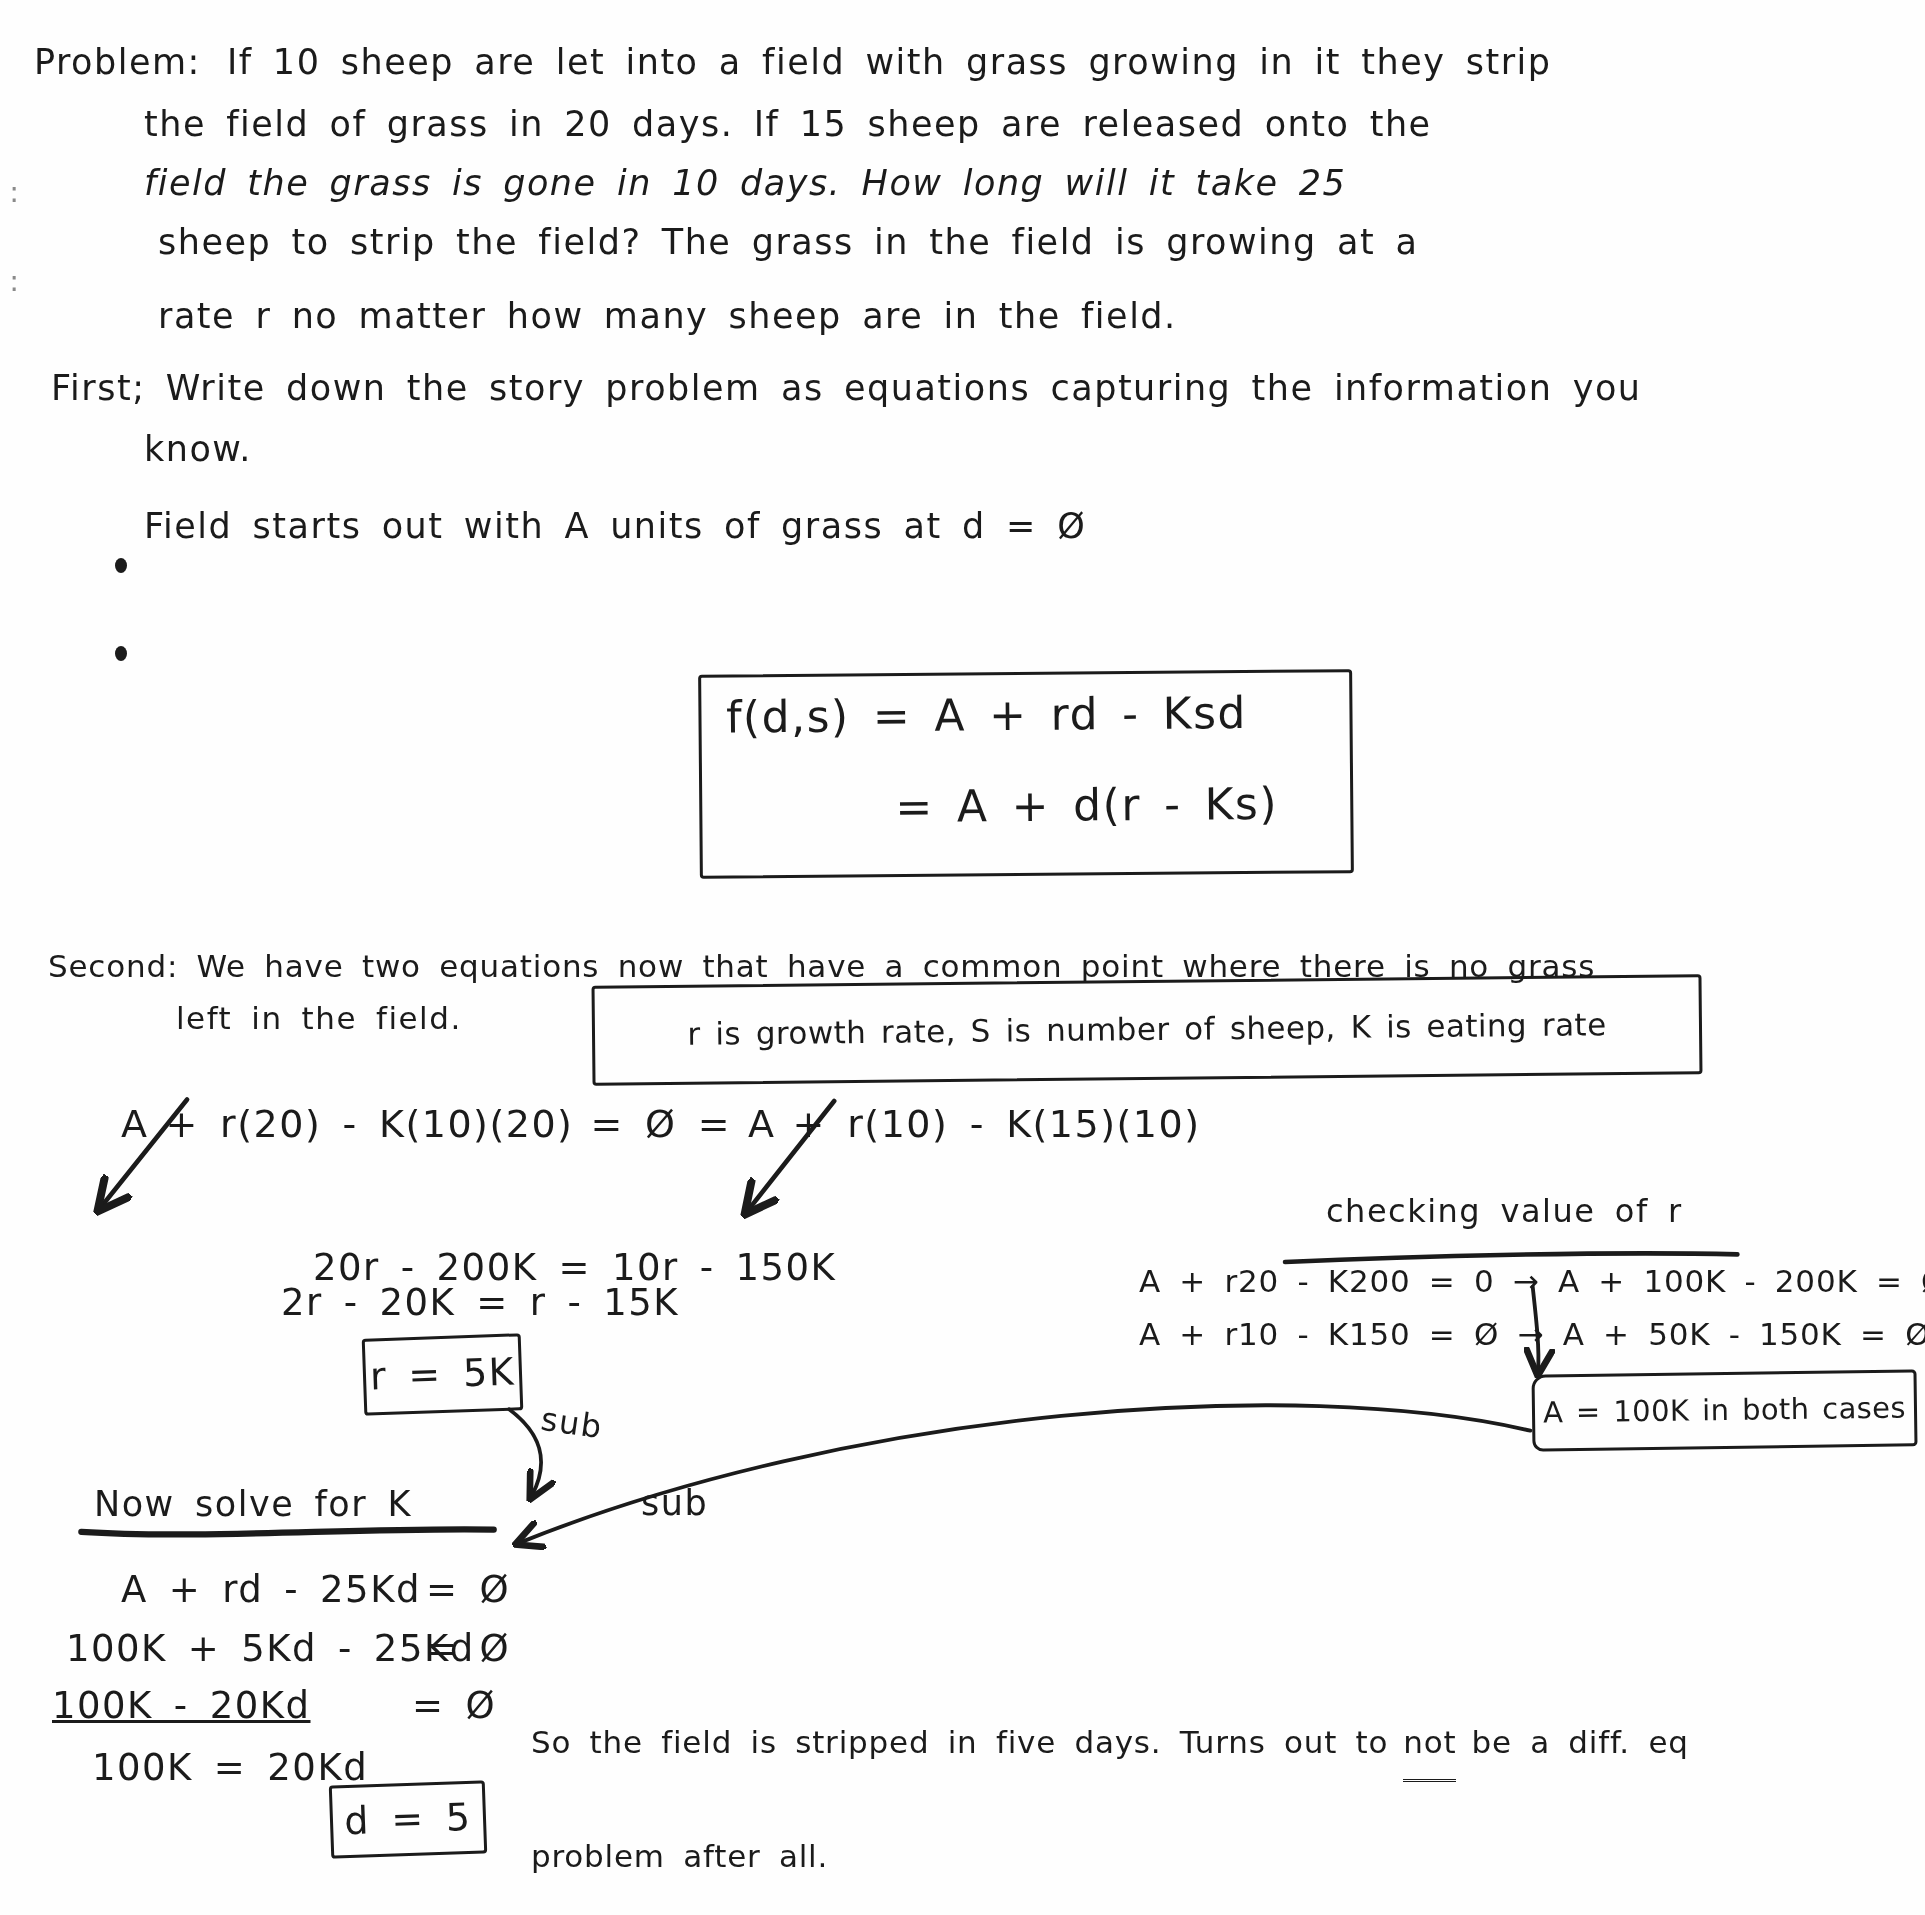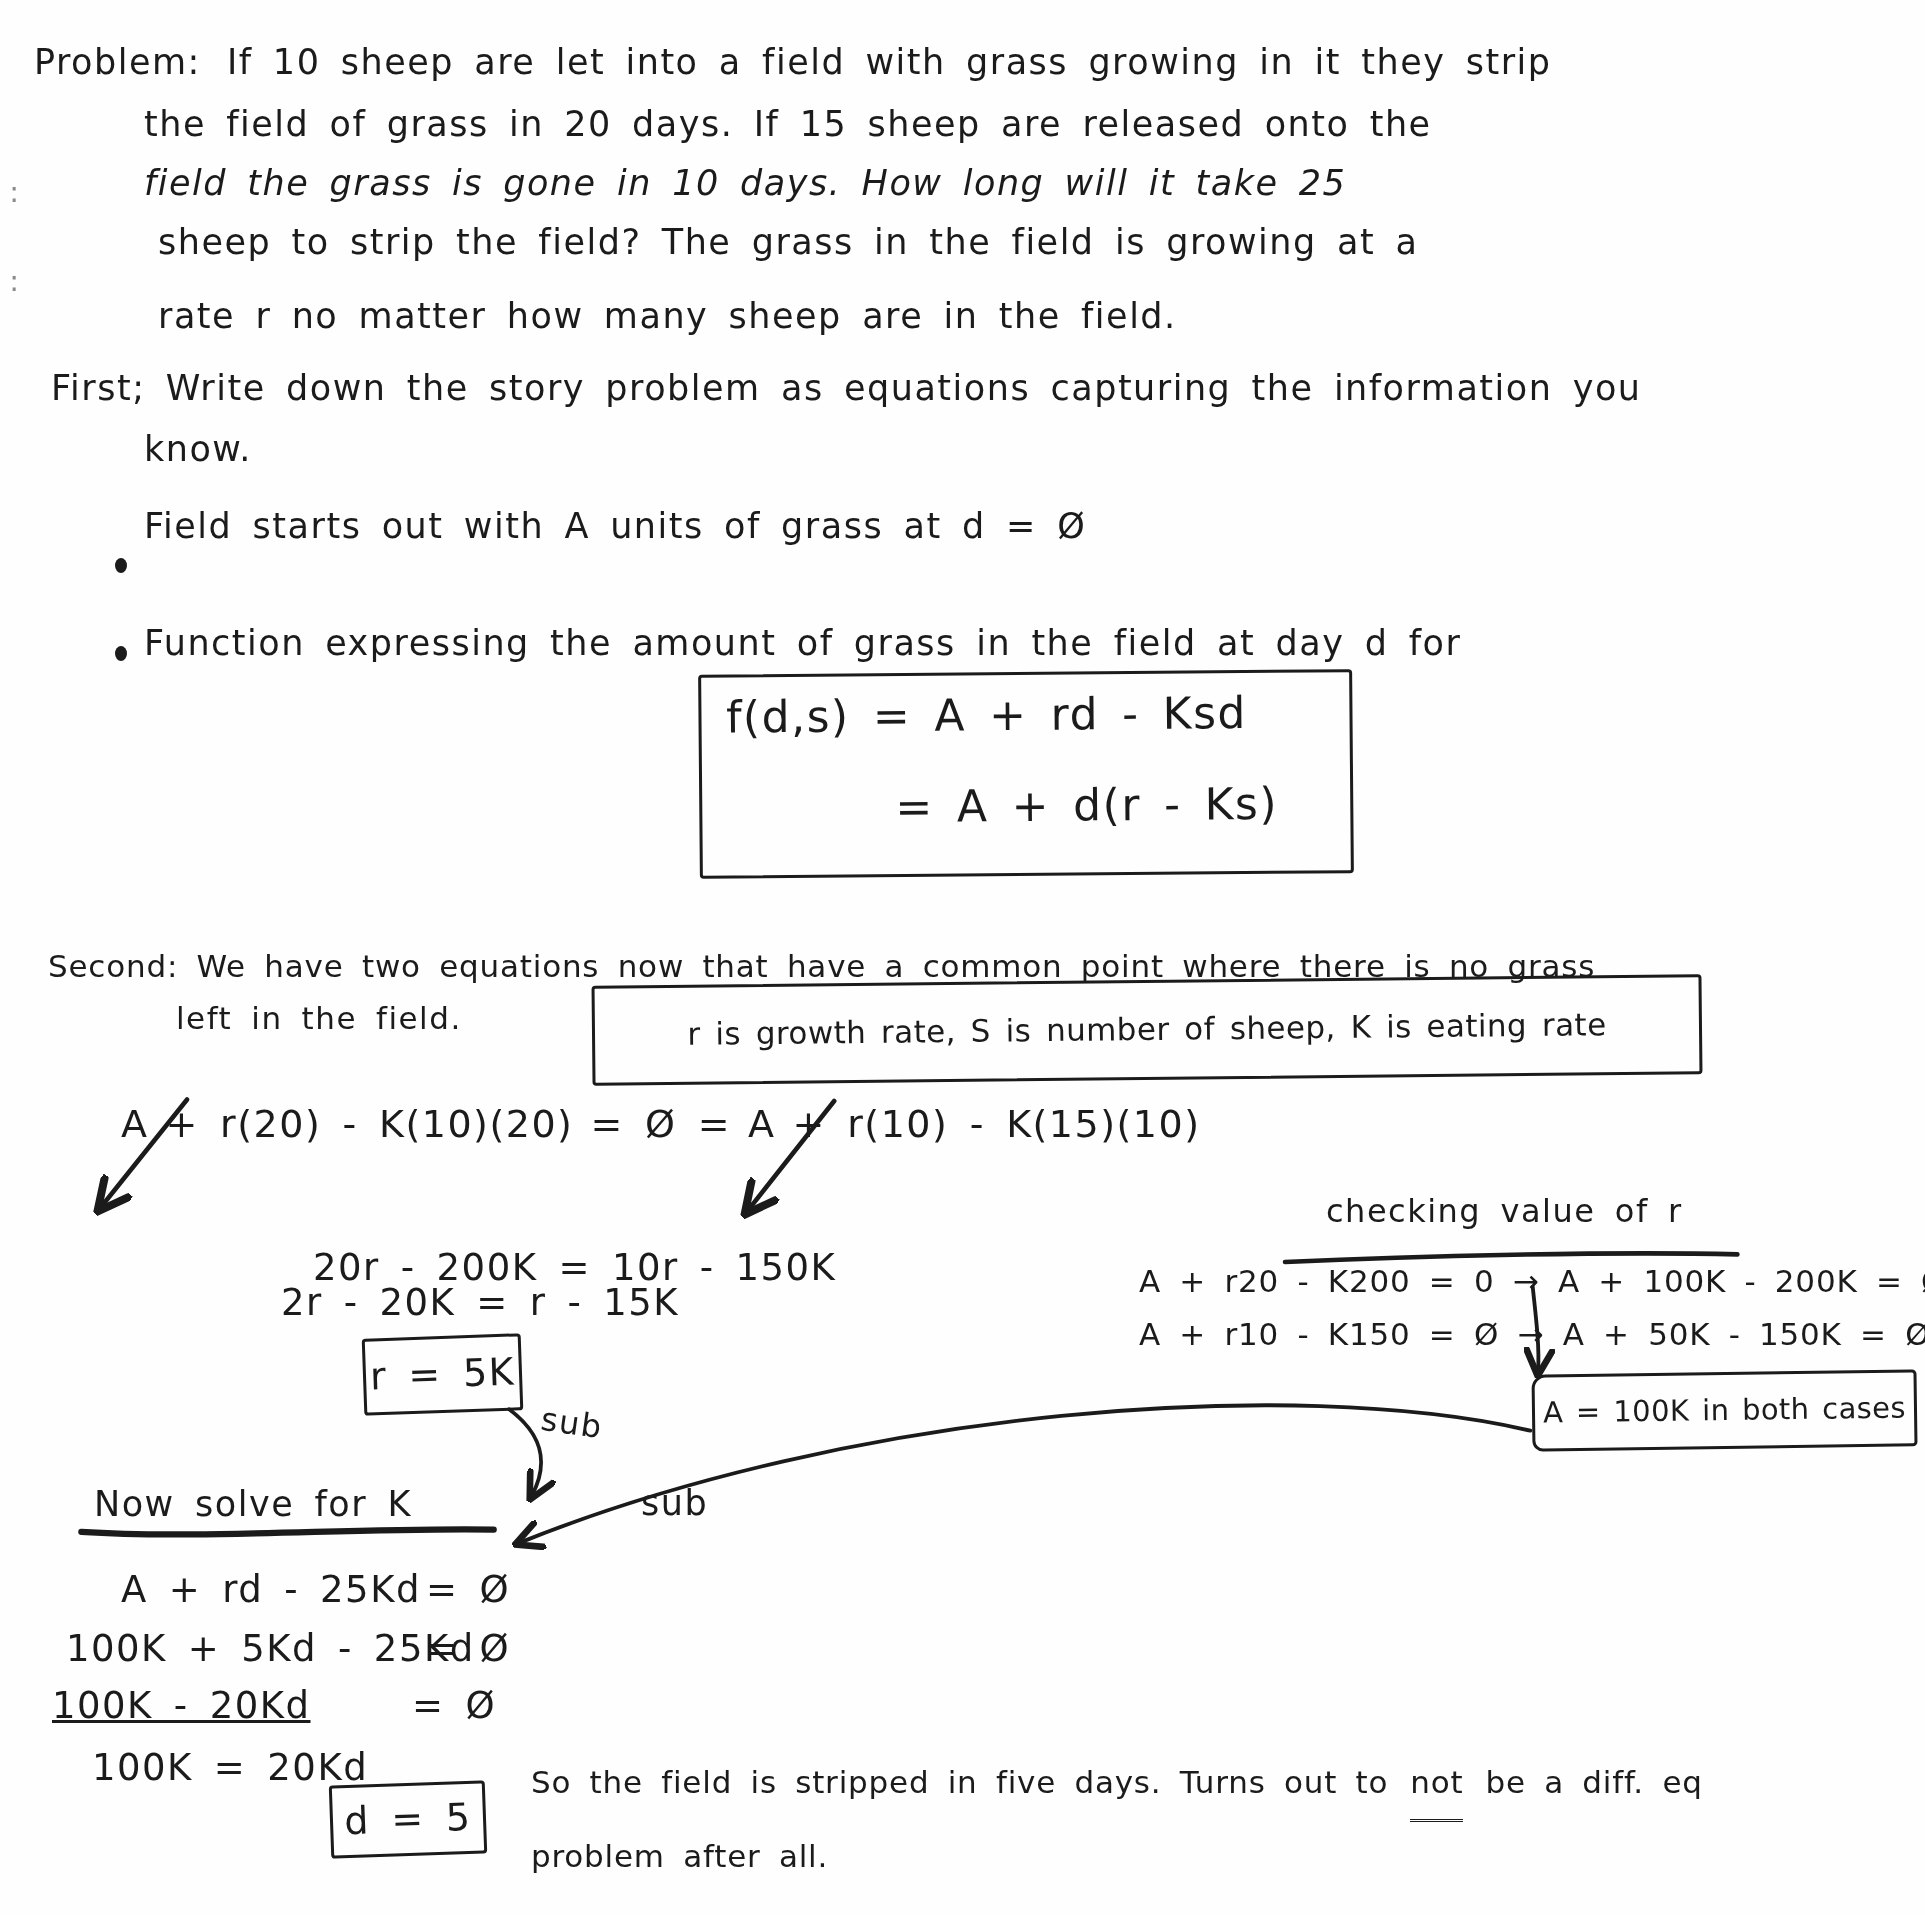--- a/index.html
+++ b/index.html
@@ -36,21 +36,20 @@
   <div class="l s46" style="left:158px;top:222px;">sheep to strip the field? The grass in the field is growing at a</div>
   <div class="l s46" style="left:158px;top:280px;margin-top:16px;">rate r no matter how many sheep are in the field.</div>
 
   <div class="l s46" style="left:51px;top:368px;">First; Write down the story problem as equations capturing the information you</div>
   <div class="l s46" style="left:144px;top:429px;">know.</div>
 
   <span class="dot" style="left:115px;top:558px;"></span>
   <div class="l s46" style="left:144px;top:506px;">Field starts out with A units of grass at d = Ø</div>
 
   <span class="dot" style="left:115px;top:646px;"></span>
-  <div class="l s46" style="left:144px;top:623px;">Function expressing the amount of grass in the field at day d for</div>
 
   <div class="box" style="left:699px;top:672px;width:648px;height:198px;transform:rotate(-0.5deg);">
     <div class="l s58" style="left:24.5px;top:15.3px;">f(d,s) = A + rd - Ksd</div>
     <div class="l s58" style="left:193px;top:106px;">= A + d(r - Ks)</div>
   </div>
 
   <div class="l s40" style="left:48px;top:949px;letter-spacing:0.8px;">Second: We have two equations now that have a common point where there is no grass</div>
   <div class="l s40" style="left:176px;top:1001px;">left in the field.</div>
 
   <div class="box boxflex" style="left:592px;top:980px;width:1104px;height:94px;transform:rotate(-0.6deg);">
@@ -96,21 +95,21 @@
   <div class="l s48" style="left:52px;top:1685px;width:537px;text-decoration:underline;">
     <span>100K - 20Kd</span>
     <span class="eqpart" style="left:360px;">= Ø</span>
   </div>
   <div class="l s48" style="left:92px;top:1747px;">100K = 20Kd</div>
 
   <div class="box boxflex" style="left:330px;top:1783px;width:150px;height:67px;transform:rotate(-2deg);">
     <div class="l s50" style="position:static;">d = 5</div>
   </div>
 
-  <div class="l s40 row" style="left:531px;top:1765px;gap:22px;letter-spacing:0.8px;">
+  <div class="l s40 row" style="left:531px;top:1725px;gap:15px;letter-spacing:0.8px;">
     <span>So the field is stripped in five days. Turns out to</span>
     <span class="uline-not">not</span>
     <span>be a diff. eq</span>
   </div>
   <div class="l s40" style="left:531px;top:1839px;letter-spacing:0.8px;">problem after all.</div>
 
   <svg class="svg-overlay" viewBox="0 0 2512 2499">
     <defs>
       <marker id="ah" viewBox="0 0 12 12" refX="9" refY="6" markerWidth="8" markerHeight="8" orient="auto-start-reverse">
         <path d="M1 1 L11 6 L1 11" fill="none" stroke="#1b1b1b" stroke-width="2.6" stroke-linecap="round"></path>

